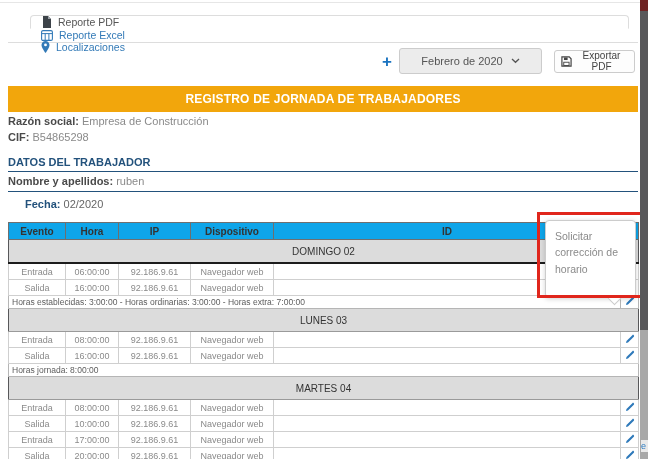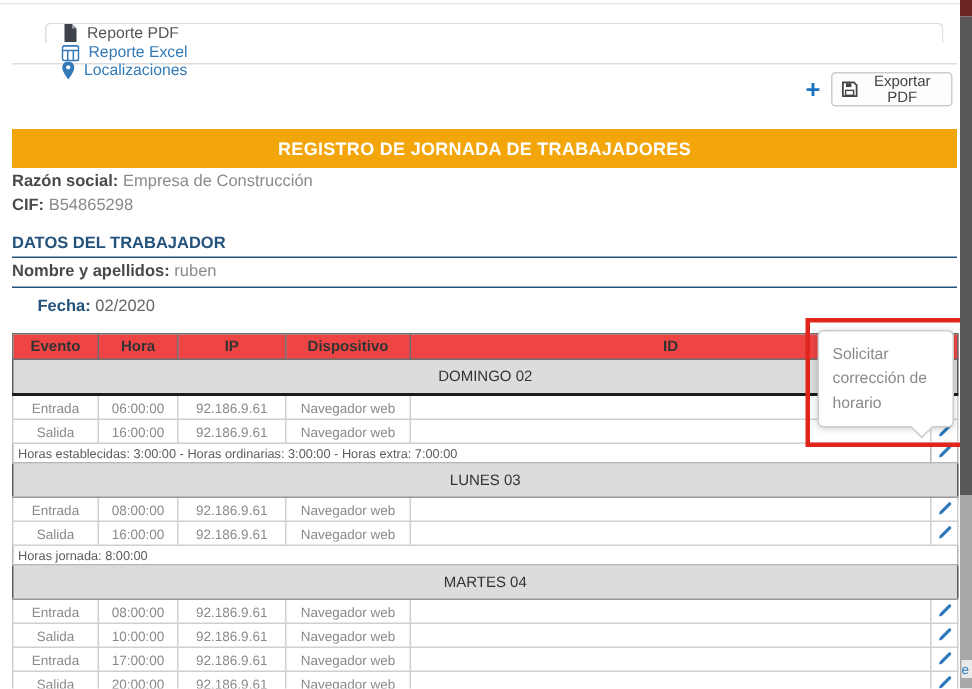--- a/index.html
+++ b/index.html
@@ -41,33 +41,33 @@
   .name-line{position:absolute;left:8px;top:175px;width:630px;box-sizing:border-box;
     font-size:11px;color:#8a8a8a;padding-bottom:4px;border-bottom:1px solid #23527c;}
   .name-line b{color:#4a4a4a;font-weight:700;}
   .fecha-line{position:absolute;left:8px;top:198px;font-size:11px;color:#666;}
   .fecha-line b{color:#23527c;font-weight:700;padding-left:17px;}
 
   
   table.jornada{position:absolute;left:8px;top:222px;width:630px;border-collapse:collapse;
     table-layout:fixed;border:1px solid #58585a;z-index:1;}
   table.jornada th{border:1px solid #6f6f6f;font-size:10px;font-weight:600;color:#333;
-    text-align:center;padding:0;height:16px;background:#ef4444;margin-left:28px;}
+    text-align:center;padding:0;height:16px;background:#0ea5e9;margin-left:28px;}
   tr.r-data td{border:1px solid #cfcfcf;font-size:9px;color:#8a8a8a;text-align:center;
     padding:0;height:15px;white-space:nowrap;overflow:hidden;}
   tr.r-sec td{background:#dcdcdc;border-top:1px solid #9a9a9a;border-bottom:1px solid #9a9a9a;
     font-size:10px;color:#333;text-align:center;height:14px;padding:4px;}
   tr.r-sec.thick td{border-bottom:2px solid #1c1c1c;}
   tr.r-sum td{border:1px solid #b5b5b5;font-size:8.5px;color:#5c5c5c;text-align:left;
     padding:0 0 0 3px;height:12px;white-space:nowrap;overflow:hidden;}
   td.pcell{text-align:center !important;padding:0 !important;}
   .pencil{display:inline-flex;cursor:pointer;}
 
   
-  .tooltip{position:absolute;left:545px;top:220px;width:91px;height:65px;box-sizing:border-box;
+  .tooltip{position:absolute;left:545px;top:220px;width:91px;height:78px;box-sizing:border-box;
     background:#fff;border:1px solid #ccc;border-radius:4px;box-shadow:0 1px 5px rgba(0,0,0,.18);
     padding:7px 9px;font-size:10.5px;line-height:1.55;color:#8a8a8a;z-index:5;}
   .tooltip .tail{position:absolute;bottom:-5.5px;right:15px;width:10px;height:10px;background:#fff;
     border-right:1px solid #ccc;border-bottom:1px solid #ccc;transform:rotate(45deg);}
   .redbox{position:absolute;left:537px;top:212px;width:102px;height:80px;
     border:3px solid #e0261c;z-index:6;pointer-events:none;}
 
   
   .right-strip{position:absolute;right:0;top:0;width:8px;height:459px;z-index:7;}
   .strip-maroon{position:absolute;top:0;left:0;width:8px;height:11px;background:#6e2323;}
@@ -106,20 +106,28 @@
           <path d="M4.5 0C2.1 0 .5 1.8.5 4c0 2.9 4 8 4 8s4-5.1 4-8C8.5 1.8 6.9 0 4.5 0z" fill="#337ab7"></path>
           <circle cx="4.5" cy="3.9" r="1.4" fill="#fff"></circle>
         </svg>
     </span>
     <span>Localizaciones</span>
   </div>
 </nav>
 
 <div class="toolbar">
   <span class="plus-btn">+</span>
+  <button class="month-btn">
+    <span>Febrero de 2020</span>
+    <span class="ticon">
+      <svg width="9" height="6" viewBox="0 0 9 6">
+          <path d="M1 1l3.5 3.3L8 1" stroke="#555" stroke-width="1.3" fill="none"></path>
+        </svg>
+    </span>
+  </button>
   <button class="export-btn">
     <span class="ticon">
       <svg width="11" height="11" viewBox="0 0 12 12">
           <path d="M1 1h8l2 2v8H1z" fill="none" stroke="#444" stroke-width="1.3"></path>
           <rect x="3.2" y="1.6" width="4" height="2.8" fill="#444"></rect>
           <rect x="3" y="6.8" width="5.8" height="3.6" fill="none" stroke="#444" stroke-width="1"></rect>
         </svg>
     </span>
     <span>Exportar PDF</span>
   </button>

